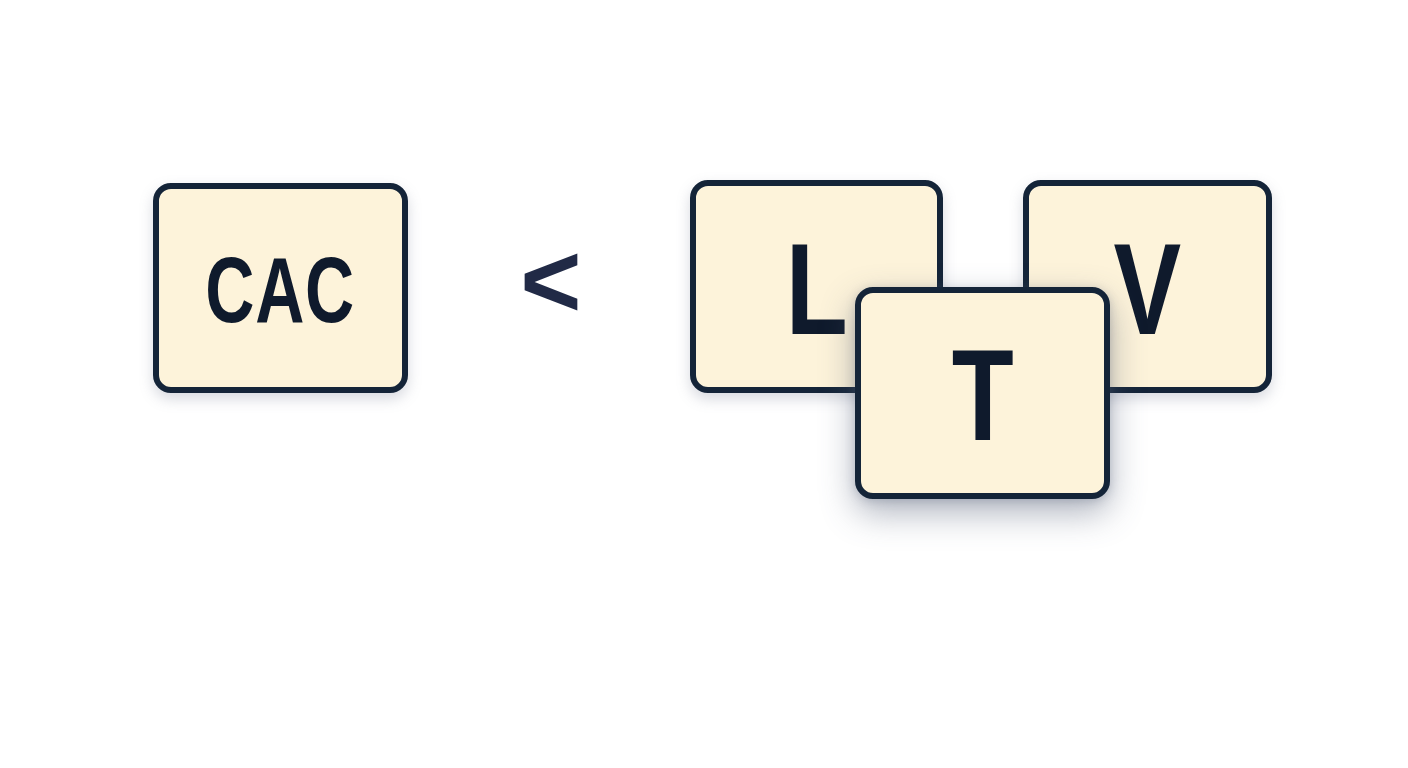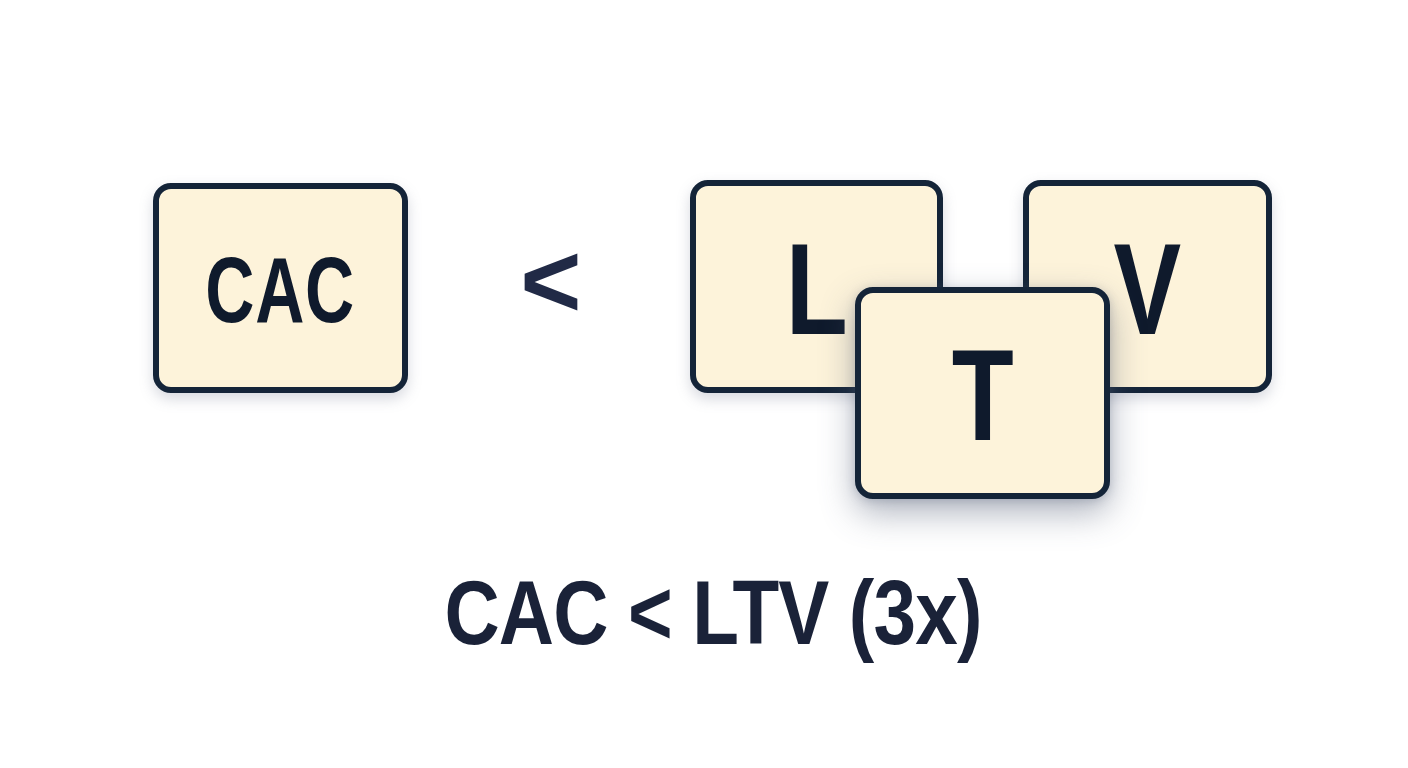--- a/index.html
+++ b/index.html
@@ -108,17 +108,14 @@
   </div>
 
   <div class="tile v-tile">
     <span class="tile-letter big-letter">V</span>
   </div>
 
   <div class="tile t-tile">
     <span class="tile-letter big-letter">T</span>
   </div>
 
-  <div class="caption-wrap">
-    <span class="caption">CAC &lt; LTV (3x)</span>
-  </div>
 
 </div>
 
 </body></html>

